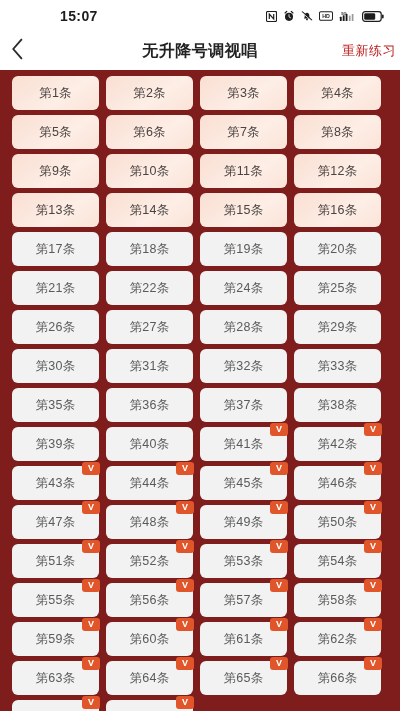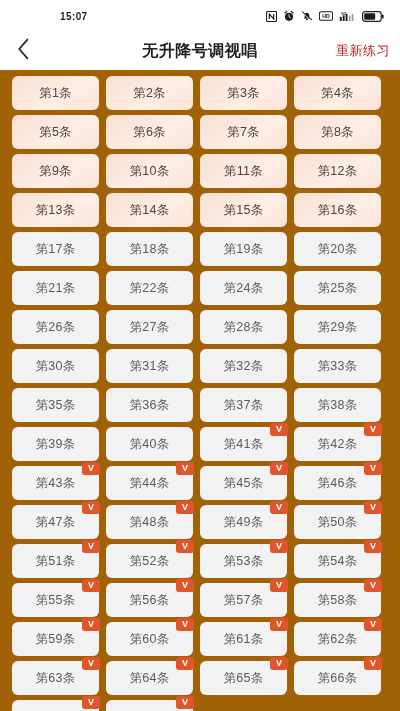--- a/index.html
+++ b/index.html
@@ -19,21 +19,21 @@
   
   .statusbar {
     height:32px;
     display:flex;
     align-items:center;
     padding:0 16px;
     background:#ffffff;
     position:relative;
   }
   .status-time {
-    font-size:10px;
+    font-size:14px;
     font-weight:bold;
     color:#1d1d1d;
     letter-spacing:0.4px;
     margin-left:44px;
     text-align:right;
   }
   .status-icons {
     position:absolute;
     right:16px; top:0; bottom:0;
     display:flex;
@@ -42,21 +42,21 @@
   }
   .status-icons svg { display:block; }
 
   
   .navbar {
     height:38px;
     display:flex;
     align-items:center;
     background:#ffffff;
     position:relative;
-    padding:0 10px;
+    padding:0 4px;
   }
   .nav-back {
     width:26px; height:26px;
     display:flex; align-items:center; justify-content:center;
     cursor:pointer;
   }
   .nav-title {
     position:absolute;
     left:0; right:0;
     text-align:center;
@@ -73,21 +73,21 @@
     letter-spacing:0.5px;
     cursor:pointer;
     z-index:2;
   }
 
   
   .grid-wrap {
     position:absolute;
     left:0; right:0;
     top:70px; bottom:0;
-    background:#a16207;
+    background:#7f1d1d;
     overflow:hidden;
   }
   .grid {
     display:grid;
     grid-template-columns:repeat(4, 87px);
     column-gap:7px;
     row-gap:5px;
     padding:6px 12px 0 12px;
   }
   .cell {

